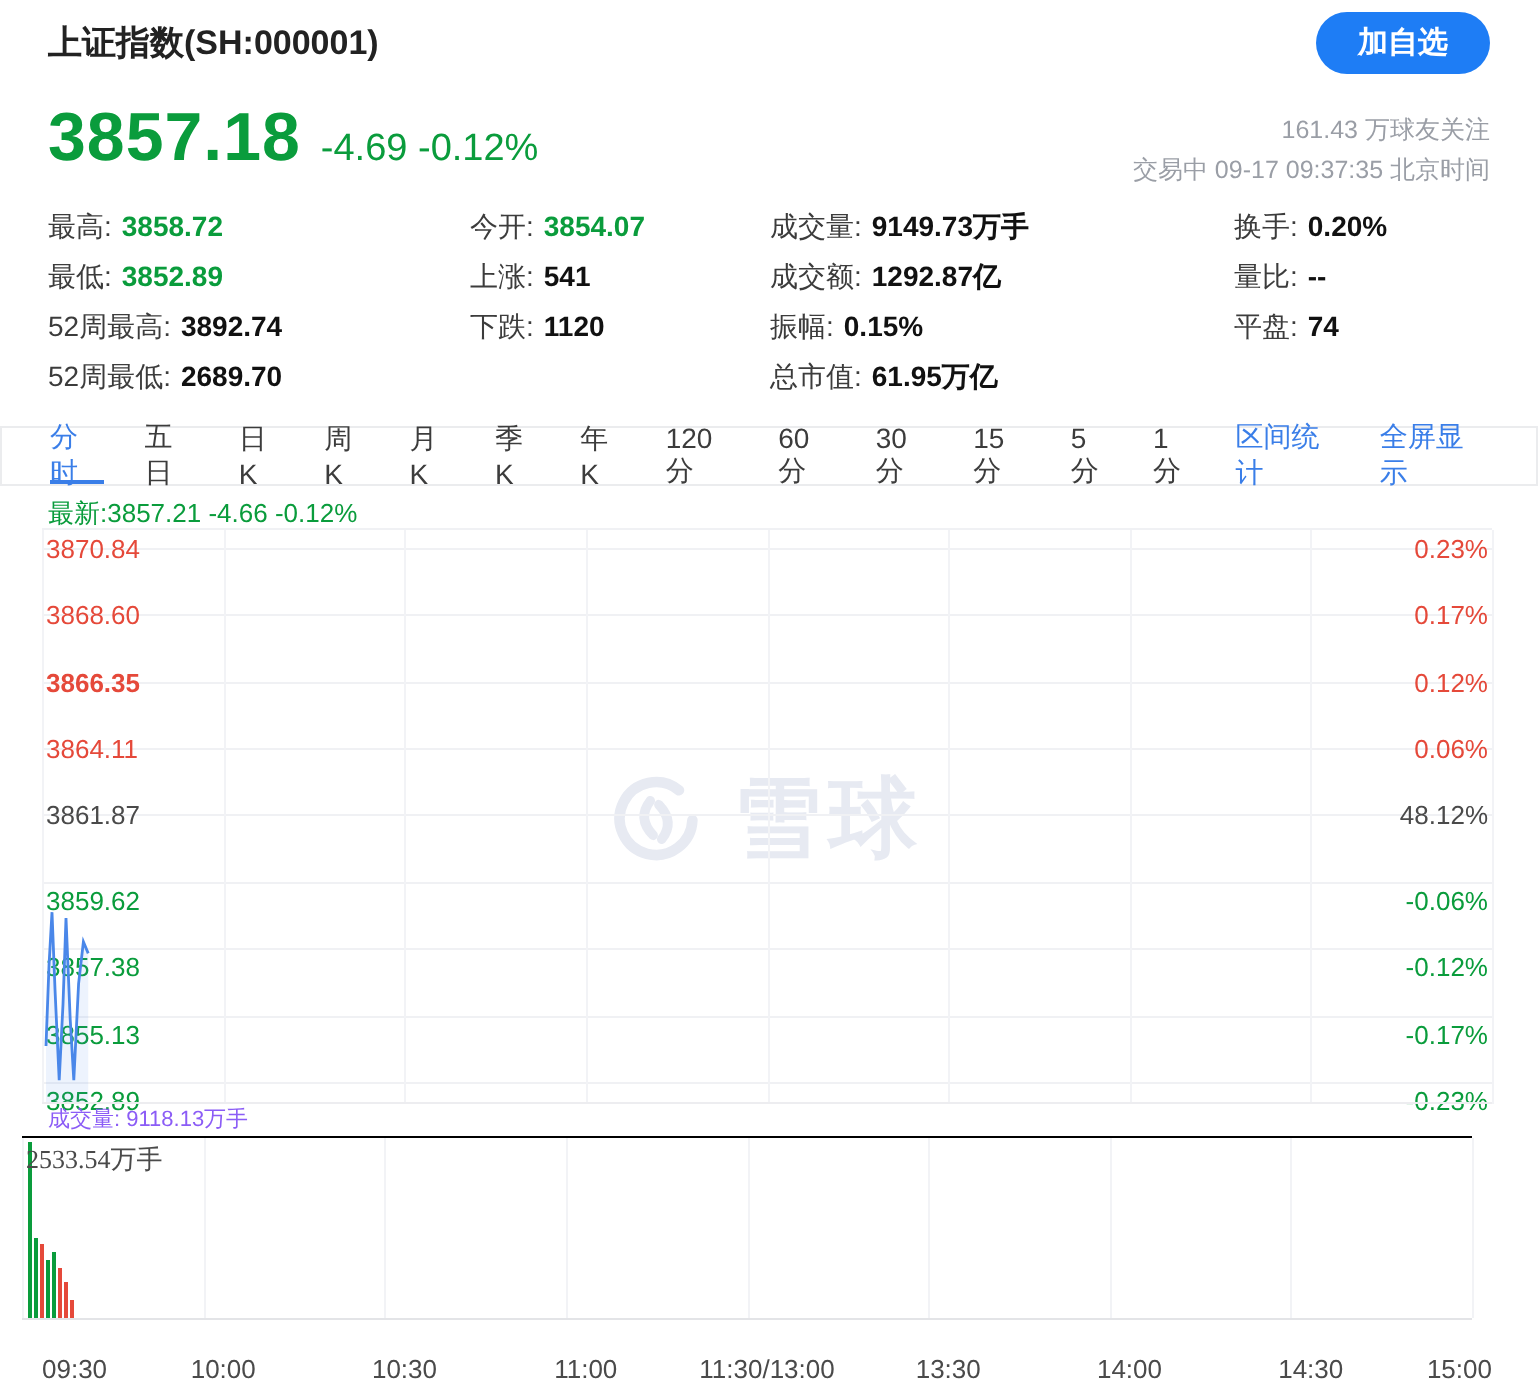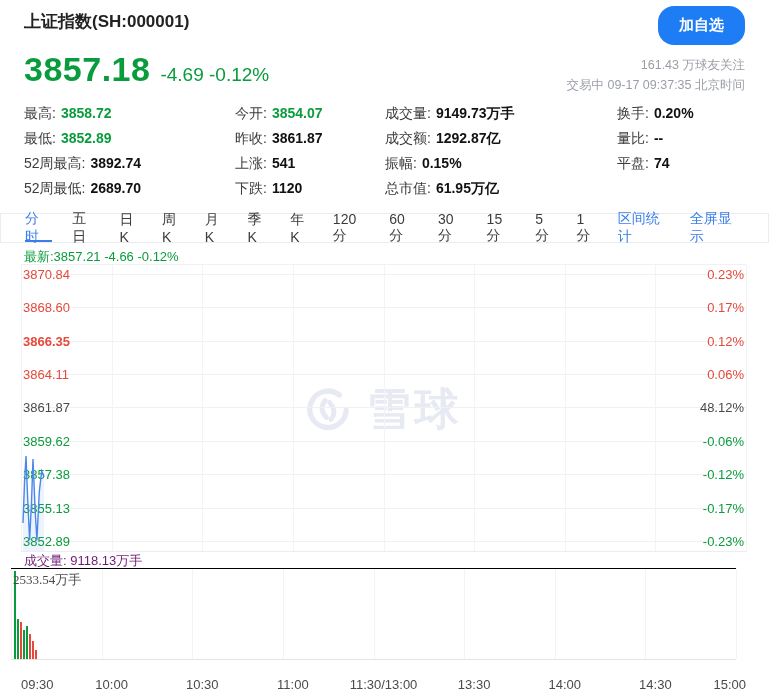--- a/index.html
+++ b/index.html
@@ -3,21 +3,21 @@
 <meta charset="utf-8">
 <style>
   html,body{margin:0;padding:0;}
   body{
     width:769px;height:690px;position:relative;background:#fff;
     font-family:"Liberation Sans","DejaVu Sans",sans-serif;
     -webkit-font-smoothing:antialiased;overflow:hidden;
   }
   
   .page-title{position:absolute;top:10px;left:24px;font-size:17px;font-weight:600;color:#222;}
-  .add-btn{position:absolute;top:6px;right:24px;height:39px;padding:0 21px;border:none;
+  .add-btn{position:absolute;top:6px;right:24px;height:31px;padding:0 21px;border:none;
     border-radius:16px;background:#1e7df5;color:#fff;font-size:15px;font-weight:600;cursor:pointer;
     font-family:inherit;}
   .price-row{position:absolute;top:50px;left:24px;display:flex;align-items:baseline;gap:10px;}
   .price-big{font-size:34px;font-weight:700;letter-spacing:0.5px;}
   .price-chg{font-size:19px;font-weight:400;}
   .meta{position:absolute;top:55px;right:24px;text-align:right;color:#9a9ea6;font-size:12.5px;line-height:20px;}
   
   .stats{position:absolute;top:101px;left:24px;right:24px;display:grid;
     grid-template-columns:211px 150px 232px auto;}
   .stat-col{display:flex;flex-direction:column;}
@@ -33,27 +33,27 @@
   .tab-links{margin-left:auto;display:flex;gap:18px;}
   .tab-link{font-size:14px;color:#3a7ee8;display:flex;align-items:center;cursor:pointer;}
   
   .latest-line{position:absolute;top:248px;left:24px;font-size:13px;}
   .pane-main{position:absolute;top:264px;left:21px;width:725px;height:287px;border-top:1px solid #f0f1f4;}
   .hgrid{position:absolute;left:0;right:0;height:1px;background:#f0f1f4;}
   .vgrid{position:absolute;top:0;bottom:0;width:1px;background:#f2f3f6;}
   .ylab{position:absolute;font-size:13px;line-height:15px;background:transparent;}
   .ylab.left{left:2px;}
   .ylab.right{right:2px;text-align:right;}
-  .c-red{color:var(--red);} .c-green{color:var(--green);} .c-neutral{color:#4a4a4a;}
+  .c-red{color:var(--red);} .c-green{color:var(--green);margin-top:9px;} .c-neutral{color:#4a4a4a;}
   .watermark{position:absolute;top:115px;left:50%;transform:translateX(-50%);
     display:flex;align-items:center;gap:16px;pointer-events:none;}
   .watermark .wm-text{font-size:44px;font-weight:700;color:#e7eaf2;letter-spacing:4px;}
   svg.pricesvg{position:absolute;top:0;left:0;}
   .vol-label-row{position:absolute;top:551px;left:21px;width:725px;height:17px;
-    border-top:1px solid #ededf0;font-size:13px;color:#701a75;line-height:17px;}
+    border-top:1px solid #ededf0;font-size:11px;color:#8b5cf6;line-height:17px;}
   .vol-label-row span{margin-left:3px;}
   .pane-vol{position:absolute;top:568px;left:11px;width:725px;height:90px;
     border-top:1px solid #000000;border-bottom:1px solid #e3e4e7;font-family:Liberation Serif, serif;}
   .vol-scale{position:absolute;top:2px;left:2px;font-size:13px;color:#4a4a4a;z-index:2;}
   .vbar{position:absolute;bottom:0;width:2px;}
   .vbar.up{background:var(--red);} .vbar.down{background:var(--green);}
   .xaxis{position:absolute;top:661px;left:21px;width:725px;height:18px;font-size:13px;color:#4a4a4a;}
   .xtick{position:absolute;top:16px;transform:translateX(-50%);white-space:nowrap;}
   .xtick.first{transform:none;} .xtick.last{transform:translateX(-100%);}
 </style>
@@ -74,21 +74,20 @@
 
 <div class="stats">
     <div class="stat-col">
       <div class="stat-item green"><span>最高:</span><b>3858.72</b></div>
       <div class="stat-item green"><span>最低:</span><b>3852.89</b></div>
       <div class="stat-item"><span>52周最高:</span><b>3892.74</b></div>
       <div class="stat-item"><span>52周最低:</span><b>2689.70</b></div>
     </div>
     <div class="stat-col">
       <div class="stat-item green"><span>今开:</span><b>3854.07</b></div>
-      <div class="stat-item"><span>昨收:</span><b>3861.87</b></div>
       <div class="stat-item"><span>上涨:</span><b>541</b></div>
       <div class="stat-item"><span>下跌:</span><b>1120</b></div>
     </div>
     <div class="stat-col">
       <div class="stat-item"><span>成交量:</span><b>9149.73万手</b></div>
       <div class="stat-item"><span>成交额:</span><b>1292.87亿</b></div>
       <div class="stat-item"><span>振幅:</span><b>0.15%</b></div>
       <div class="stat-item"><span>总市值:</span><b>61.95万亿</b></div>
     </div>
     <div class="stat-col">

